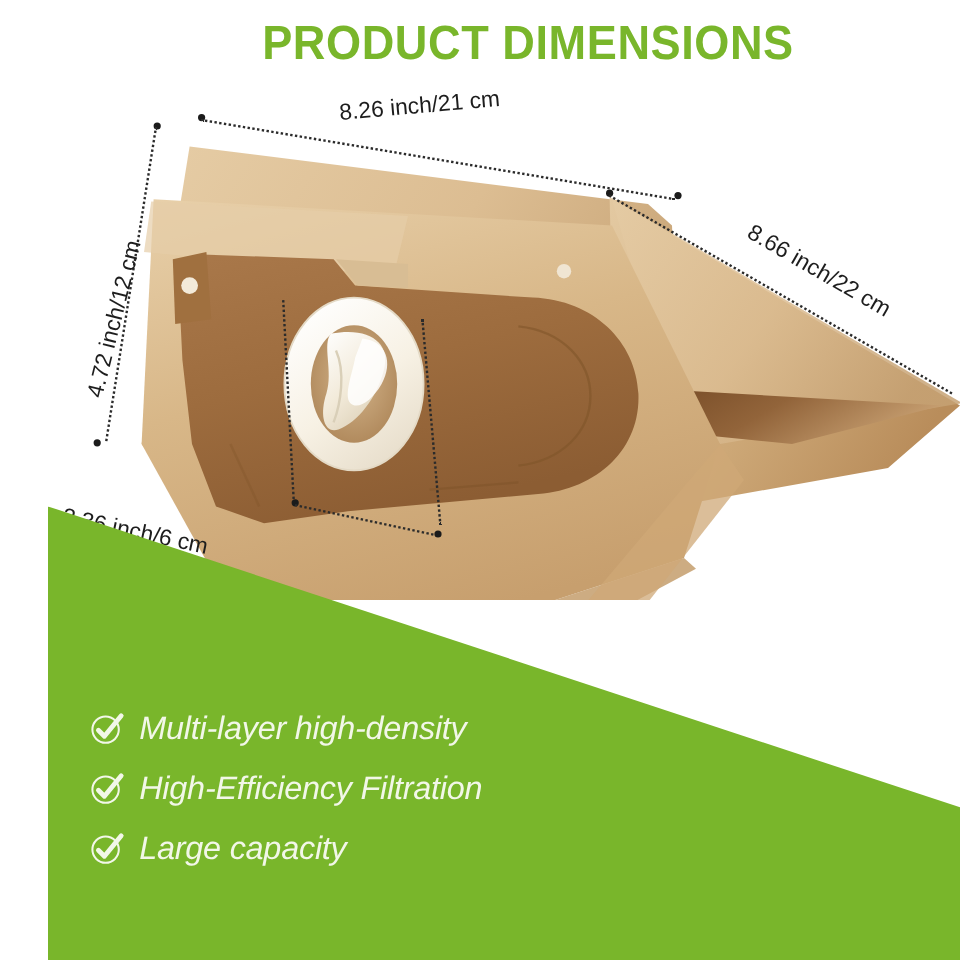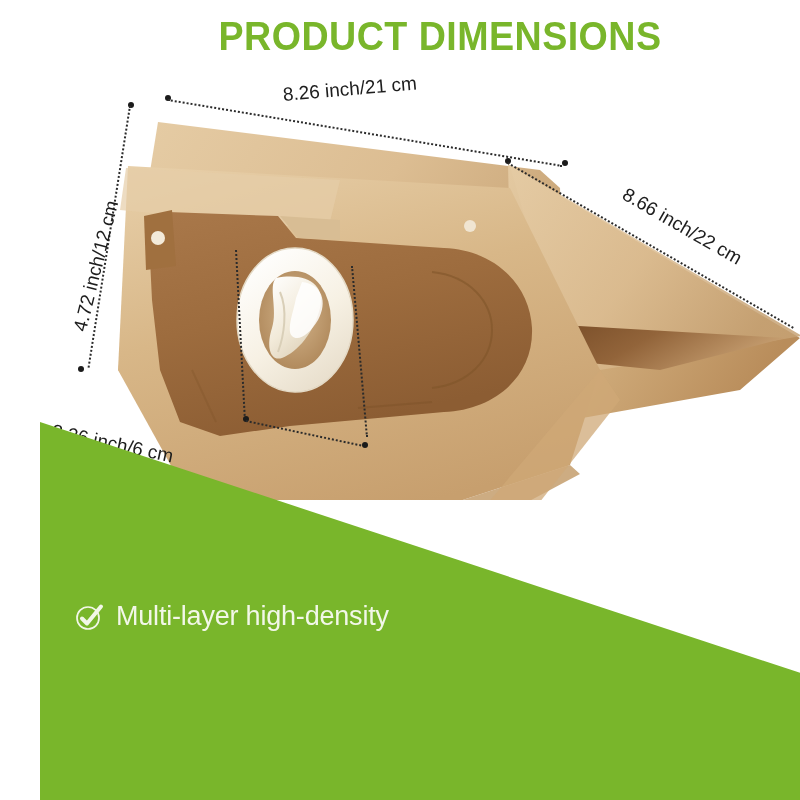--- a/index.html
+++ b/index.html
@@ -80,22 +80,23 @@
 
   
   #features {
     position: absolute;
     left: 34px;
     top: 582px;
     width: 520px;
   }
   .feature-row {
     display: flex;
-    align-items: flex-end;
+    align-items: center;
     height: 50px;
+    font-style: italic;
   }
   .check-icon {
     position: relative;
     width: 30px;
     height: 30px;
     flex: 0 0 30px;
     margin-right: 12px;
   }
   .check-icon svg { display: block; }
   .feature-text {
@@ -250,16 +251,34 @@
       <span class="check-icon">
         <svg width="30" height="30" viewBox="0 0 30 30">
           <circle cx="14" cy="16" r="11" fill="none" stroke="#f2f7e8" stroke-width="1.7"></circle>
           <path d="M 8 16.5 L 13 21.5 L 27 4.5" fill="none" stroke="#f2f7e8" stroke-width="4" stroke-linecap="round" stroke-linejoin="round"></path>
         </svg>
       </span>
       <span class="feature-text">Multi-layer high-density</span>
     </div>
 
 
-
+    <div class="feature-row">
+      <span class="check-icon">
+        <svg width="30" height="30" viewBox="0 0 30 30">
+          <circle cx="14" cy="16" r="11" fill="none" stroke="#f2f7e8" stroke-width="1.7"></circle>
+          <path d="M 8 16.5 L 13 21.5 L 27 4.5" fill="none" stroke="#f2f7e8" stroke-width="4" stroke-linecap="round" stroke-linejoin="round"></path>
+        </svg>
+      </span>
+      <span class="feature-text">High-Efficiency Filtration</span>
+    </div>
+
+    <div class="feature-row">
+      <span class="check-icon">
+        <svg width="30" height="30" viewBox="0 0 30 30">
+          <circle cx="14" cy="16" r="11" fill="none" stroke="#f2f7e8" stroke-width="1.7"></circle>
+          <path d="M 8 16.5 L 13 21.5 L 27 4.5" fill="none" stroke="#f2f7e8" stroke-width="4" stroke-linecap="round" stroke-linejoin="round"></path>
+        </svg>
+      </span>
+      <span class="feature-text">Large capacity</span>
+    </div>
 
   </div>
 </div>
 
 </body></html>

